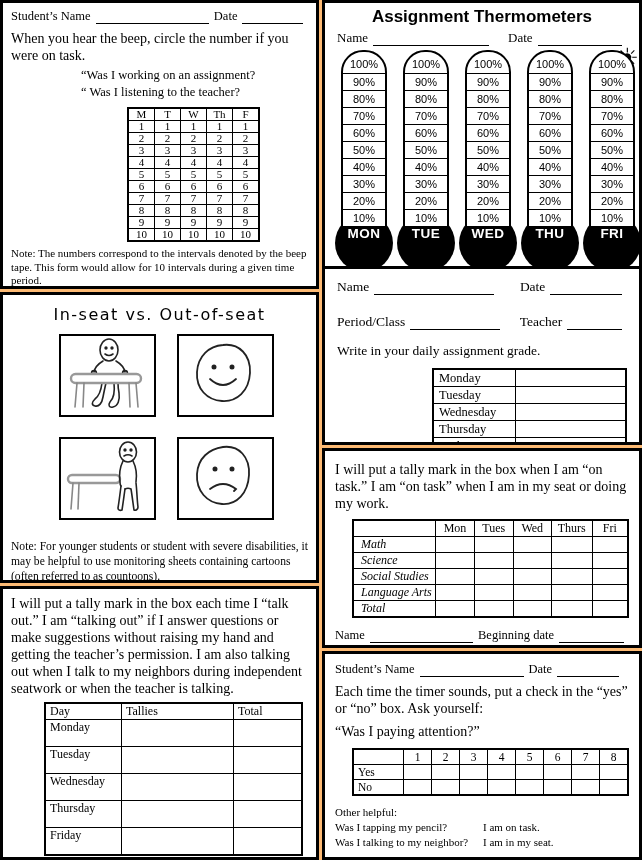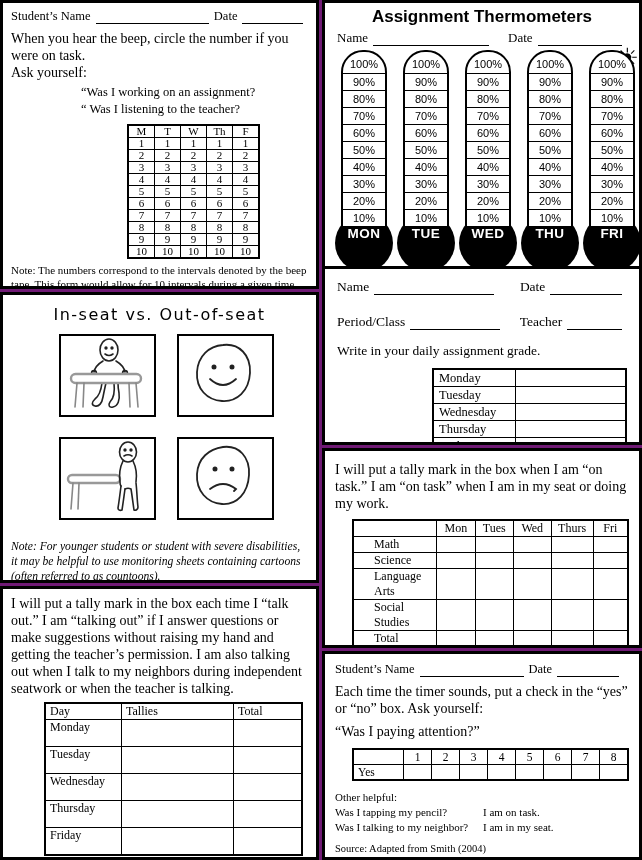--- a/index.html
+++ b/index.html
@@ -1,16 +1,16 @@
 <!DOCTYPE html>
 <html><head>
 <meta charset="utf-8">
 <style>
   html,body{margin:0;padding:0;background:#000;}
-  .page{position:relative;width:642px;height:860px;background:#701a75;font-family:"Liberation Serif",serif;color:#000;overflow:hidden;}
+  .page{position:relative;width:642px;height:860px;background:#fdba74;font-family:"Liberation Serif",serif;color:#000;overflow:hidden;}
   .panel{position:absolute;background:#fff;border:3px solid #000;box-sizing:border-box;overflow:hidden;}
   .pA{left:0;top:0;width:319px;height:289px;padding:6px 8px;}
   .pB{left:0;top:292px;width:319px;height:291px;padding:4px 8px;}
   .pC{left:0;top:586px;width:319px;height:274px;padding:6px 8px;}
   .pD{left:322px;top:0;width:320px;height:323px;padding:2px 4px;}
   .pE{left:322px;top:266px;width:320px;height:179px;padding:10px 12px;}
   .pF{left:322px;top:448px;width:320px;height:200px;padding:8px 10px;}
   .pG{left:322px;top:651px;width:320px;height:209px;padding:8px 10px;}
 
   .fl{display:flex;align-items:flex-end;font-size:12.5px;white-space:nowrap;}
@@ -26,21 +26,21 @@
   .quotes{margin:3px 0 0 70px;font-size:12.5px;line-height:1.35;}
   .tA{margin:6px 0 0 116px;}
   .tA th,.tA td{width:25px;height:10.8px;text-align:center;font-size:11px;line-height:11px;padding:0;}
   .noteA{margin-top:5px;}
 
   
   .bTitle{font-family:"DejaVu Sans",sans-serif;font-size:16px;letter-spacing:1.5px;text-align:center;margin-top:6px;}
   .boxGrid{margin:10px 0 0 48px;}
   .boxRow{display:flex;gap:21px;margin-bottom:20px;}
   .cartoonBox{width:93px;height:79px;border:2px solid #000;background:#fff;}
-  .noteB{font-size:11.6px;line-height:1.28;margin-top:2px;font-style:italic;}
+  .noteB{font-size:11.6px;line-height:1.28;margin-top:2px;}
 
   
   .tC{margin:5px 0 0 33px;}
   .tC th{height:14px;text-align:left;padding-left:4px;font-size:12px;}
   .tC td{height:26px;vertical-align:top;text-align:left;padding-left:4px;font-size:12px;}
   .tC th:nth-child(1),.tC td:nth-child(1){width:68px;}
   .tC th:nth-child(2),.tC td:nth-child(2){width:104px;}
   .tC th:nth-child(3),.tC td:nth-child(3){width:60px;}
   .cFields{margin-top:7px;}
   .cFields .fl > .lgrp{width:182px;display:flex;align-items:flex-end;}
@@ -63,21 +63,21 @@
   .pE .lgrp{width:194px;display:flex;align-items:flex-end;}
   .eInstr{font-size:13.5px;margin-top:13px;}
   .tE{margin:9px 0 0 95px;}
   .tE td{height:16px;font-size:12.5px;text-align:left;padding-left:5px;}
   .tE td:nth-child(1){width:74px;}
   .tE td:nth-child(2){width:108px;}
 
   
   .tF{margin:7px 0 0 17px;}
   .tF th{height:14.5px;font-size:12px;text-align:center;}
-  .tF td{height:14.5px;font-size:12px;text-align:left;padding-left:20px;}
+  .tF td{height:14.5px;font-size:12px;text-align:left;padding-left:7px;font-style:italic;}
   .tF th:nth-child(1),.tF td:nth-child(1){width:85px;}
   .tF th:nth-child(n+2),.tF td:nth-child(n+2){width:33px;}
   .fName{margin-top:10px;font-size:12.5px;}
   .srcF{margin:7px 0 0 28px;font-size:10.5px;}
 
   
   .tG{margin:8px 0 0 17px;}
   .tG th{height:14px;font-size:11.5px;text-align:center;}
   .tG td{height:14px;font-size:11.5px;text-align:left;padding-left:4px;}
   .tG th:nth-child(1),.tG td:nth-child(1){width:49px;}
@@ -94,21 +94,20 @@
 
   <div class="panel pA">
     <div class="fl">
       <span>Student’s Name</span>
       <span class="bl" style="width:116px"></span>
       <span>Date</span>
       <span class="bl" style="width:62px"></span>
     </div>
     <div class="para">
       <div>When you hear the beep, circle the number if you were on task.</div>
-      <div>Ask yourself:</div>
     </div>
     <div class="quotes">
       <div>“Was I working on an assignment?</div>
       <div>“ Was I listening to the teacher?</div>
     </div>
     <table class="tA">
       <thead>
           <tr>
             <th>M</th>
             <th>T</th>
@@ -480,29 +479,29 @@
           </tr>
           <tr>
             <td>Science</td>
             <td></td>
             <td></td>
             <td></td>
             <td></td>
             <td></td>
           </tr>
           <tr>
+            <td>Social Studies</td>
+            <td></td>
+            <td></td>
+            <td></td>
+            <td></td>
+            <td></td>
+          </tr>
+          <tr>
             <td>Language Arts</td>
-            <td></td>
-            <td></td>
-            <td></td>
-            <td></td>
-            <td></td>
-          </tr>
-          <tr>
-            <td>Social Studies</td>
             <td></td>
             <td></td>
             <td></td>
             <td></td>
             <td></td>
           </tr>
           <tr>
             <td>Total</td>
             <td></td>
             <td></td>
@@ -540,20 +539,31 @@
             <th>4</th>
             <th>5</th>
             <th>6</th>
             <th>7</th>
             <th>8</th>
           </tr>
         </thead>
       <tbody>
           <tr>
             <td>Yes</td>
+            <td></td>
+            <td></td>
+            <td></td>
+            <td></td>
+            <td></td>
+            <td></td>
+            <td></td>
+            <td></td>
+          </tr>
+          <tr>
+            <td>No</td>
             <td></td>
             <td></td>
             <td></td>
             <td></td>
             <td></td>
             <td></td>
             <td></td>
             <td></td>
           </tr>
         </tbody>

